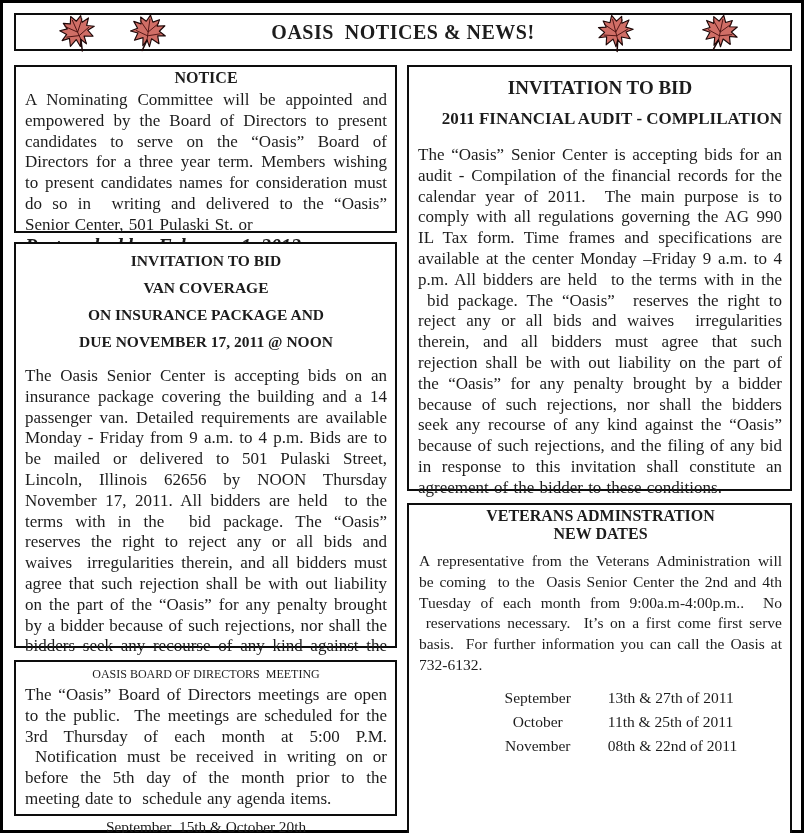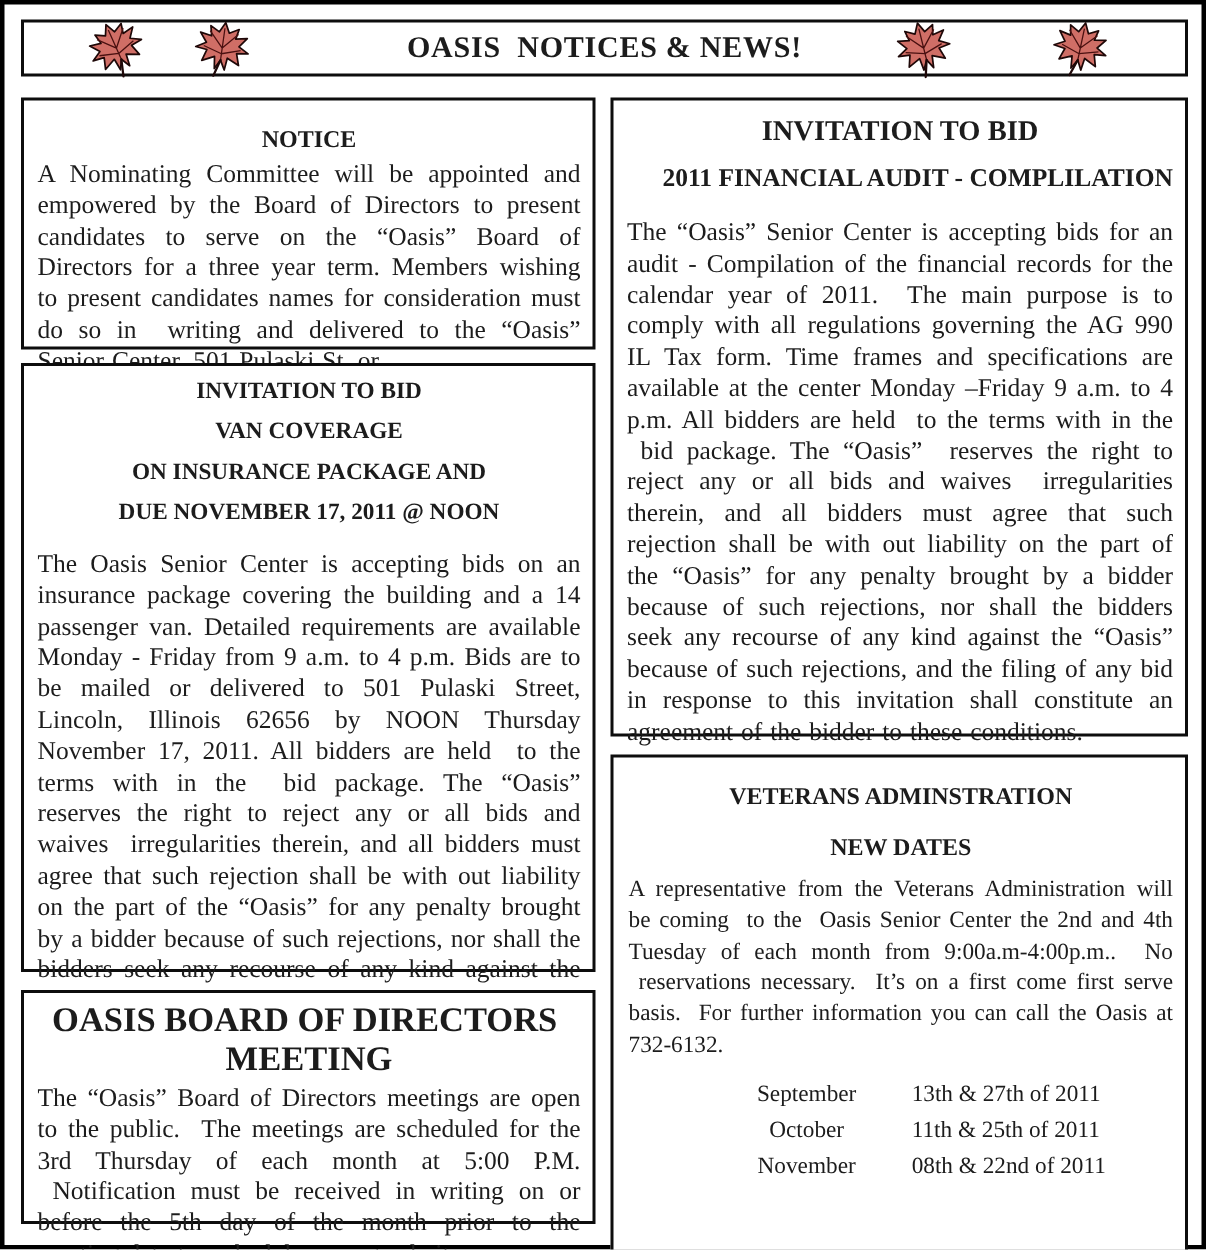--- a/index.html
+++ b/index.html
@@ -39,24 +39,24 @@
   .leaf-4 { left: 682px; transform: rotate(12deg); }
 
   
   .notice-box    { left: 14px;  top: 65px;  width: 383px; height: 168px; }
   .insurance-box { left: 14px;  top: 242px; width: 383px; height: 406px; }
   .board-box     { left: 14px;  top: 660px; width: 383px; height: 156px; }
   .audit-box     { left: 407px; top: 65px;  width: 385px; height: 426px; }
   .veterans-box  { left: 407px; top: 503px; width: 385px; height: 364px; padding-left: 10px; }
 
   h2, h3, p { margin: 0; }
-  .title-md { font-size: 16px;   font-weight: bold; text-align: center; margin-top: 16px; }
+  .title-md { font-size: 16px;   font-weight: bold; text-align: center; margin-top: 0; }
   .title-sm { font-size: 15.5px; font-weight: bold; text-align: center; line-height: 18px; margin-top: 9px; }
   .title-sm.first { margin-top: 6px; }
-  .title-lg { font-size: 23px; font-weight: bold; text-align: center; margin-top: 3px; }
+  .title-lg { font-size: 12px; font-weight: normal; text-align: center; margin-top: 3px; }
   .title-xl { font-size: 19px;   font-weight: bold; text-align: center; margin-top: 8px; }
   .audit-sub { font-size: 17px;  font-weight: bold; text-align: right; margin-top: 10px; }
 
   .body-text {
     font-size: 17px; line-height: 20.8px;
     text-align: justify; word-spacing: 1px;
     margin-top: 3px;
   }
   .insurance-box .body-text { margin-top: 15px; }
   .audit-box .body-text { margin-top: 16px; }

